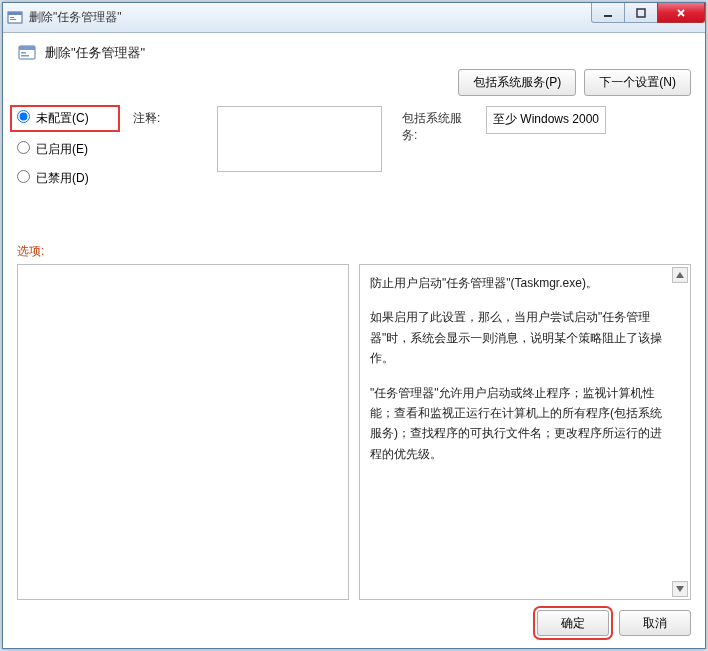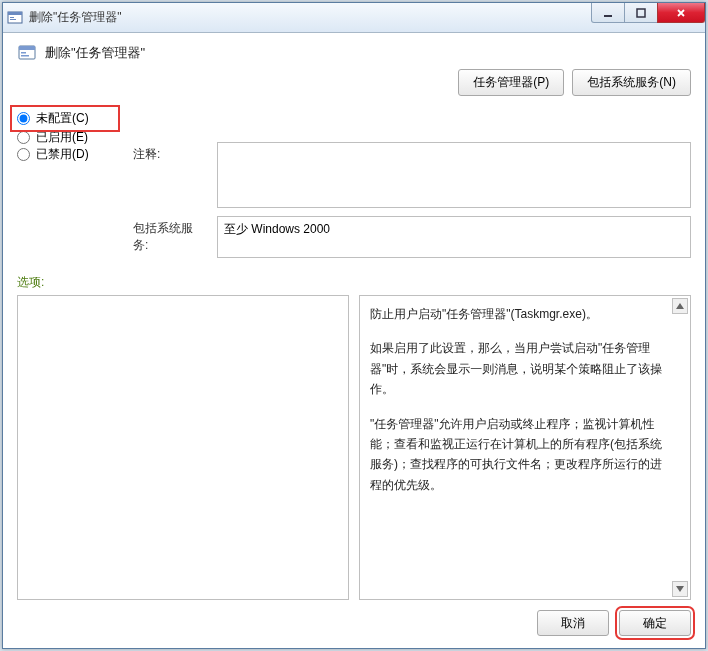--- a/index.html
+++ b/index.html
@@ -16,30 +16,30 @@
 .winbtn svg { width: 12px; height: 10px; }
 .content { flex: 1; padding: 10px 14px; display: flex; flex-direction: column; }
 .header-row { display: flex; align-items: center; margin-bottom: 6px; }
 .header-icon { width: 20px; height: 20px; margin-right: 8px; display:flex;align-items:center;justify-content:center;}
 .header-icon svg{width:20px;height:20px;}
 .header-title { font-size: 13px; color: #222; }
 .nav-row { display: flex; justify-content: flex-end; gap: 8px; margin-bottom: 10px; }
 .nav-btn { padding: 4px 14px; background: linear-gradient(#fefefe,#e8e8e8); border: 1px solid #a8a8a8; border-radius: 3px; cursor: pointer; font-size: 12px; }
 .config-area { display: flex; gap: 16px; margin-bottom: 10px; }
 .radio-col { width: 100px; padding-top: 2px; }
-.radio-item { display: flex; align-items: center; cursor: pointer; }
+.radio-item { display: flex; align-items: flex-start; margin-bottom: 12px; cursor: pointer; }
 .radio-item input { margin-right: 6px; }
 .radio-item.hl { outline: 2px solid #e53935; outline-offset: 1px; padding: 2px 4px; margin-left:-4px; position: relative; }
-.fields-col { flex: 1; display: flex; flex-direction: column; gap: 8px; margin-top: 36px; }
+.fields-col { flex: 1; display: flex; flex-direction: row; gap: 20px; }
 .field-row { display: flex; align-items: flex-start; gap: 12px; }
 .field-label { width: 72px; text-align: left; color: #333; padding-top: 4px; }
 .comment-box { flex: 1; height: 66px; border: 1px solid #bfbfbf; background: #fff; padding: 4px; resize: none; font-family: inherit; font-size: 12px; }
-.platform-box { flex: 1; height: 42px; border: 1px solid #bfbfbf; background: #fff; padding: 4px 6px; overflow: auto; }
+.platform-box { flex: 1; height: 28px; border: 1px solid #bfbfbf; background: #fff; padding: 4px 6px; overflow: auto; }
 .mid-labels { display: flex; margin: 6px 0 4px; }
-.mid-labels .lbl { width: 48%; color: #4d7c0f; }
+.mid-labels .lbl { width: 48%; color: #c2410c; margin-top: 28px; }
 .mid { flex: 1; display: flex; gap: 10px; min-height: 0; }
 .pane { flex: 1; border: 1px solid #bfbfbf; background: #fff; padding: 8px 24px 8px 10px; overflow: auto; line-height: 1.7; color: #222; position: relative; }
 .pane.left { background: #fff; }
 .scroll-up, .scroll-dn { position: absolute; right: 2px; width: 16px; height: 16px; background: #f0f0f0; border: 1px solid #c0c0c0; display:flex;align-items:center;justify-content:center;}
 .scroll-up{top:2px;} .scroll-dn{bottom:2px;}
 .footer { padding: 10px 0 2px; display: flex; justify-content: flex-end; gap: 10px; }
 .footer-btn { width: 72px; height: 26px; background: linear-gradient(#fdfdfd,#e6e6e6); border: 1px solid #a8a8a8; border-radius: 3px; cursor: pointer; font-size: 12px; }
 .footer-btn.disabled { color: #999; cursor: default; }
 .hl-btn { outline: 2px solid #e53935; outline-offset: 2px; }
 p.help-para { margin-bottom: 14px; }
@@ -84,22 +84,22 @@
             <rect x="2" y="3" width="16" height="13" rx="1" fill="#fff" stroke="#5a7aa0"></rect>
             <rect x="2" y="3" width="16" height="4" fill="#7a9ad0"></rect>
             <rect x="4" y="9" width="5" height="1.5" fill="#7a9ad0"></rect>
             <rect x="4" y="12" width="8" height="1.5" fill="#7a9ad0"></rect>
           </svg>
       </span>
       <span class="header-title">删除"任务管理器"</span>
     </div>
 
     <div class="nav-row">
-      <button class="nav-btn">任务管理器(P)</button>
-      <button class="nav-btn">包括系统服务(N)</button>
+      <button class="nav-btn">包括系统服务(P)</button>
+      <button class="nav-btn">下一个设置(N)</button>
     </div>
 
     <div class="config-area">
       <div class="radio-col">
         <label class="radio-item hl">
           <input type="radio" name="cfg" checked="" style="">
           <span>未配置(C)</span>
         </label>
         <label class="radio-item">
           <input type="radio" name="cfg" style="">
@@ -140,17 +140,17 @@
         <p class="help-para">"任务管理器"允许用户启动或终止程序；监视计算机性能；查看和监视正运行在计算机上的所有程序(包括系统服务)；查找程序的可执行文件名；更改程序所运行的进程的优先级。</p>
         <div class="scroll-dn">
             <svg width="8" height="6" viewBox="0 0 8 6">
               <path d="M4 6 L8 0 L0 0 Z" fill="#666"></path>
             </svg>
           </div>
       </div>
     </div>
 
     <div class="footer">
+      <button class="footer-btn hl-btn">确定</button>
       <button class="footer-btn">取消</button>
-      <button class="footer-btn hl-btn">确定</button>
     </div>
   </div>
 </div>
 
 </body></html>

